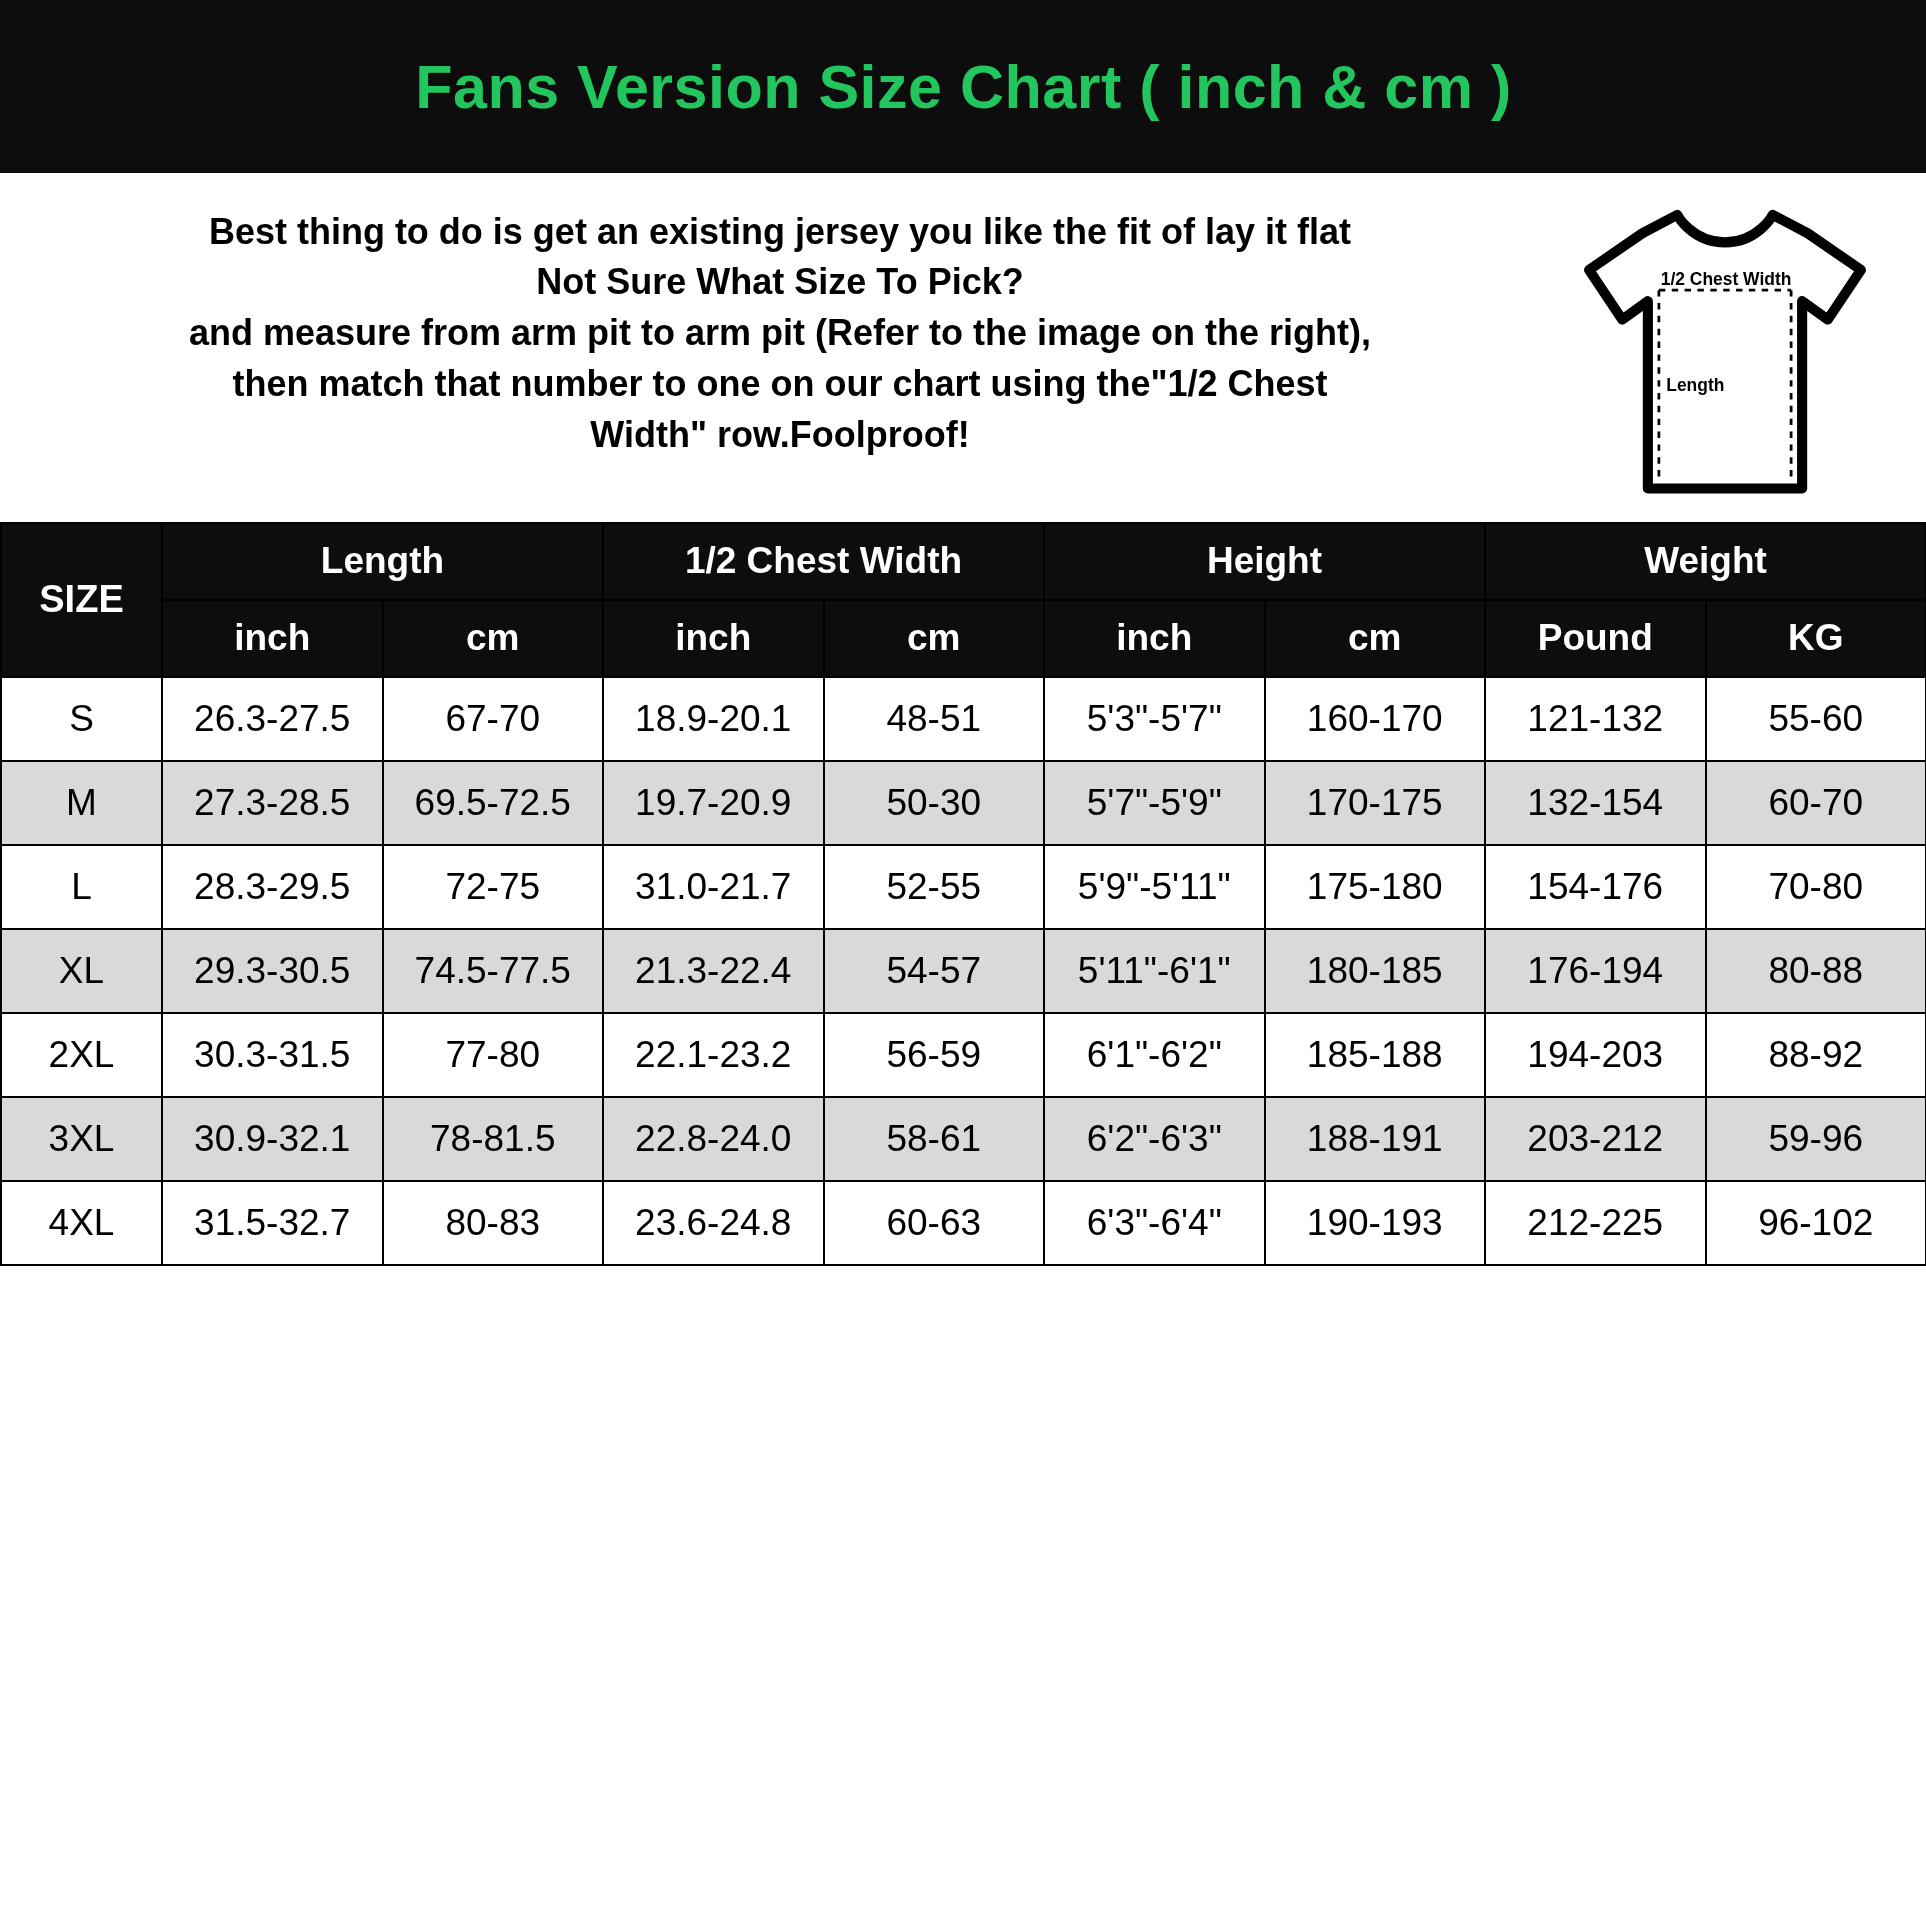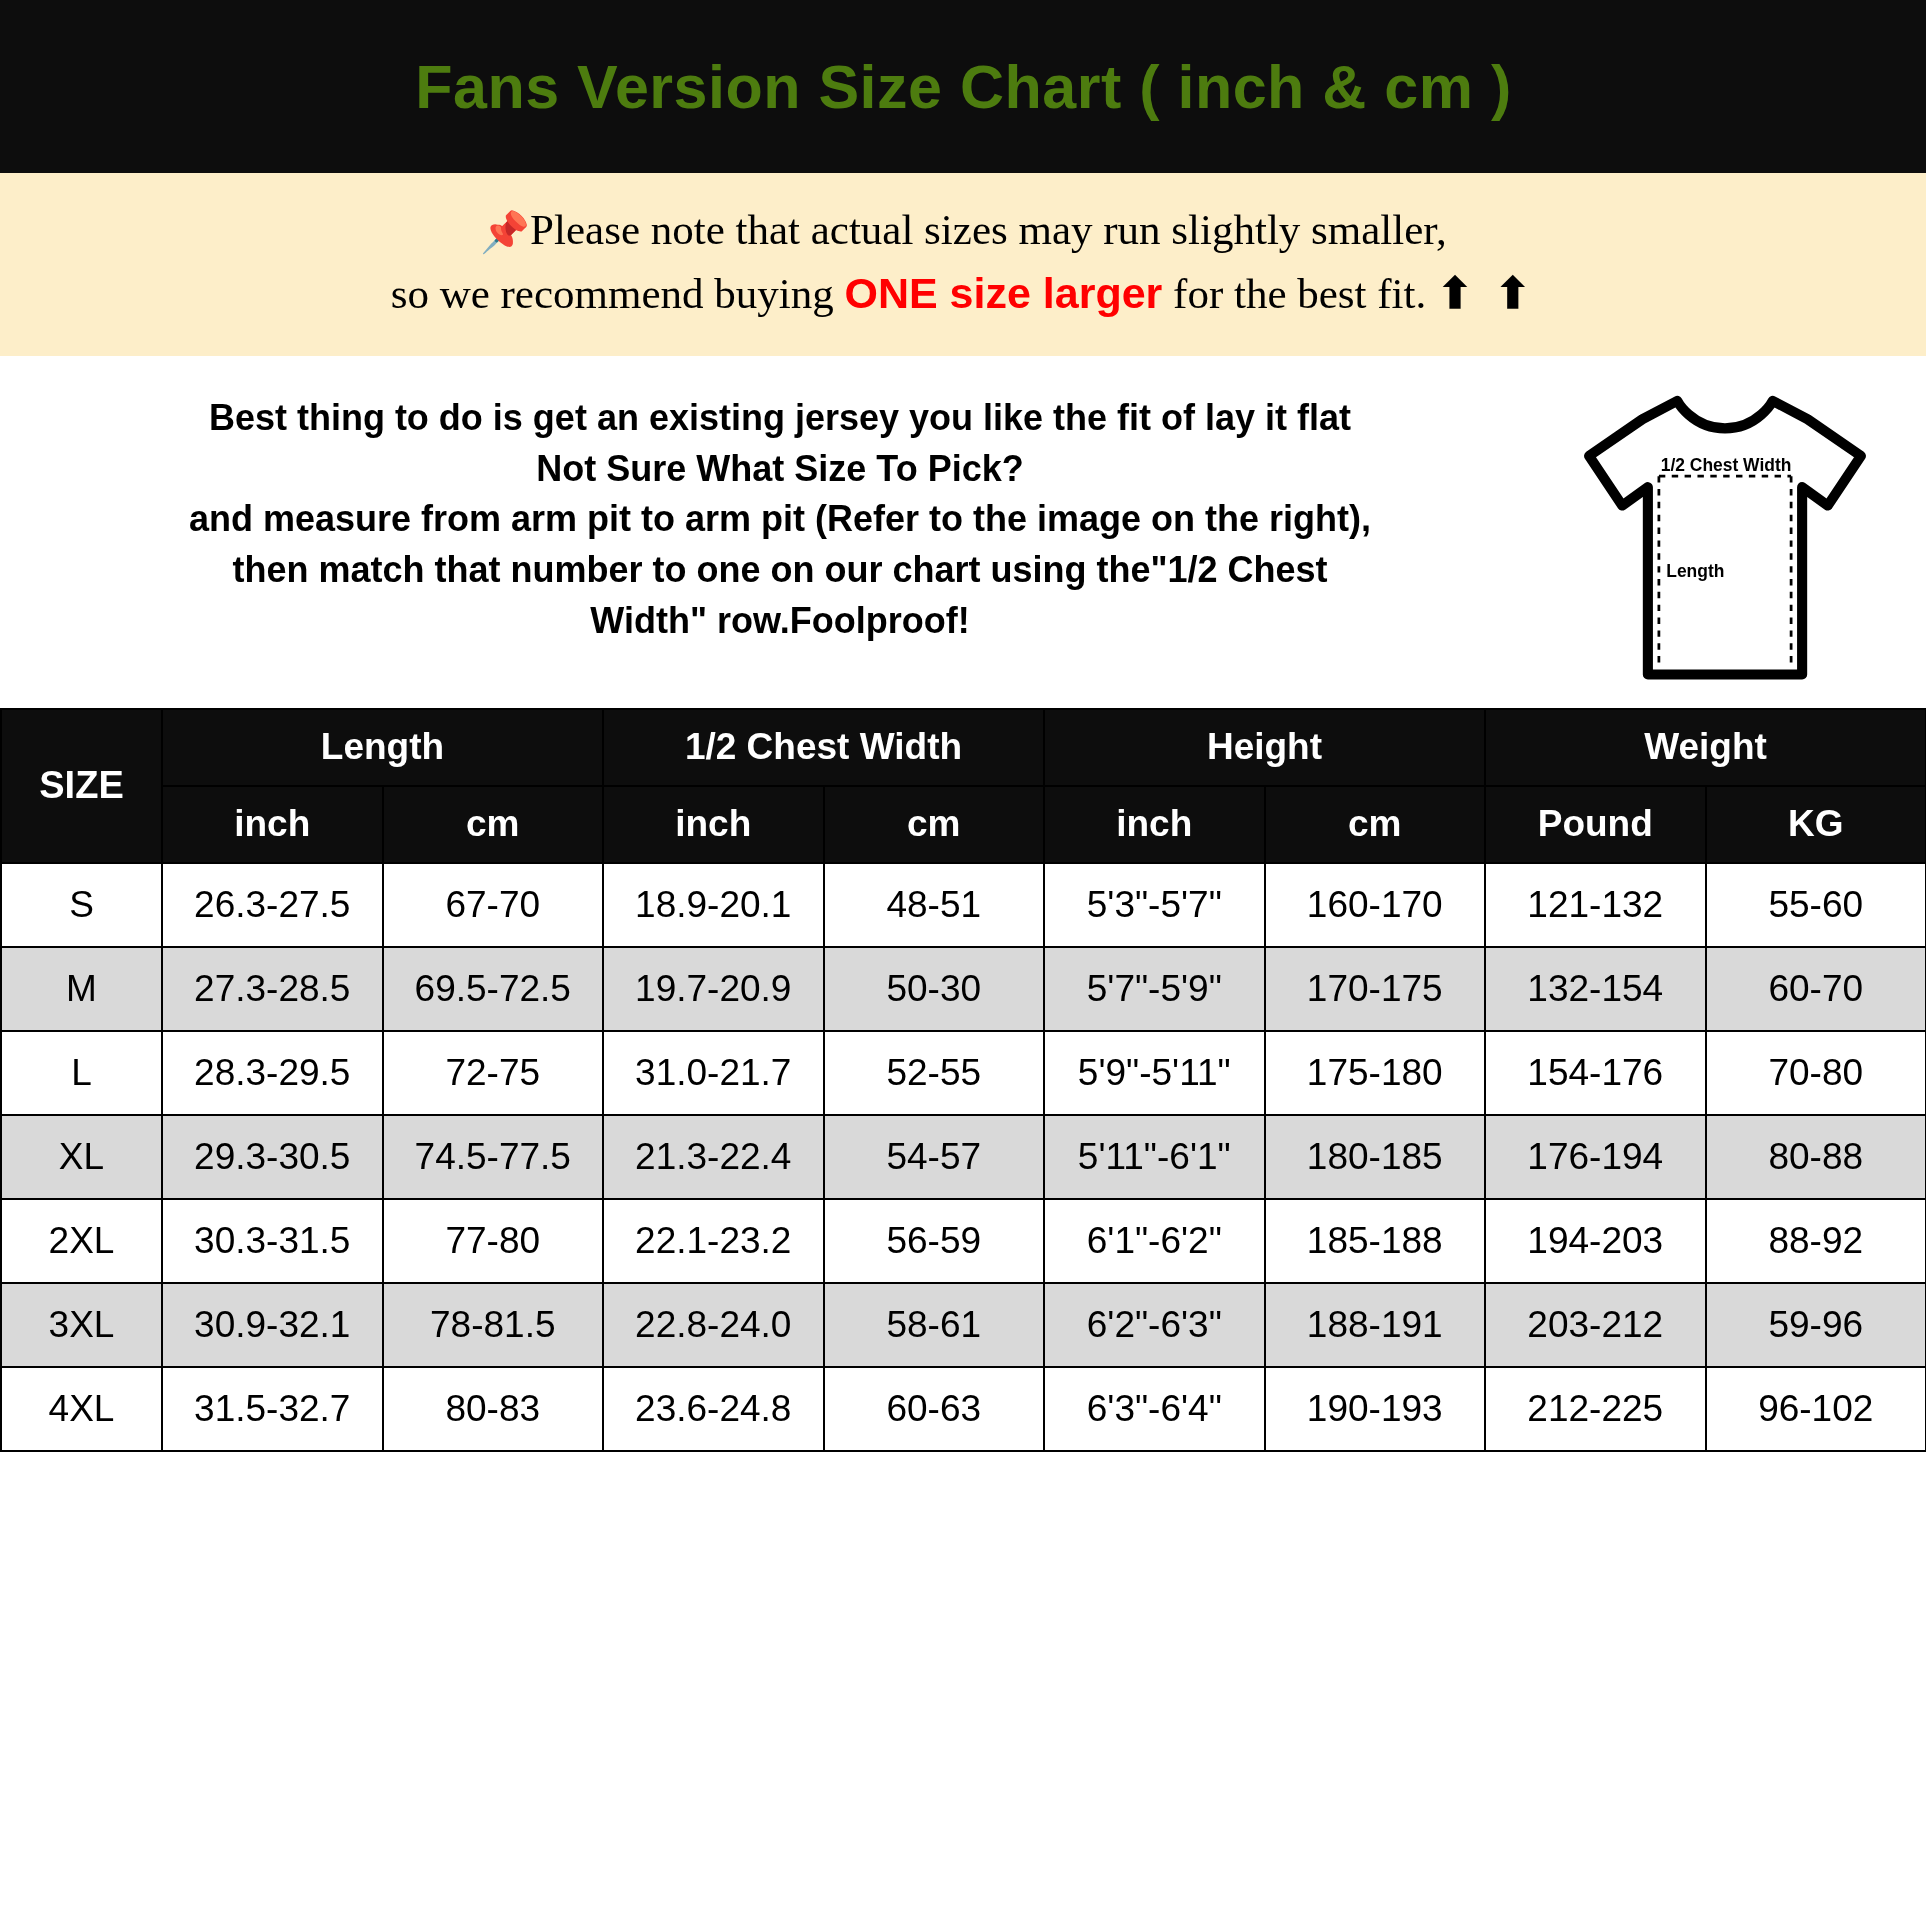--- a/index.html
+++ b/index.html
@@ -23,21 +23,21 @@
 
   
   .title-bar {
     background: #0d0d0d;
     height: 173px;
     display: flex;
     align-items: center;
     justify-content: center;
   }
   .title-bar .title {
-    color: #4d7c0f;
+    color: #22c55e;
     font-size: 61px;
     font-weight: bold;
     letter-spacing: 0.5px;
     text-align: center;
   }
 
   
   .note-band {
     background: #fdeec9;
     padding: 26px 37px 31px 37px;
@@ -137,28 +137,20 @@
 </style>
 </head>
 <body>
 
 <div class="sheet">
 
   <div class="title-bar">
     <div class="title">Fans Version Size Chart ( inch &amp; cm )</div>
   </div>
 
-  <div class="note-band">
-    <div class="note-line">
-      <span class="pin">📌</span><span>Please note that actual sizes may run slightly smaller,</span>
-    </div>
-    <div class="note-line">
-      <span>so we recommend buying </span><span class="emph">ONE size larger</span><span> for the best fit. </span><span class="arrows">⬆ ⬆</span>
-    </div>
-  </div>
 
   <div class="advice">
     <div class="advice-text">
       <span class="headline">Best thing to do is get an existing jersey you like the fit of lay it flat</span>
       <span class="headline">Not Sure What Size To Pick?</span>
       <span class="headline">and measure from arm pit to arm pit (Refer to the image on the right),</span>
       <span class="headline">then match that number to one on our chart using the"1/2 Chest</span>
       <span class="headline">Width" row.Foolproof!</span>
     </div>
     <div class="advice-img">

